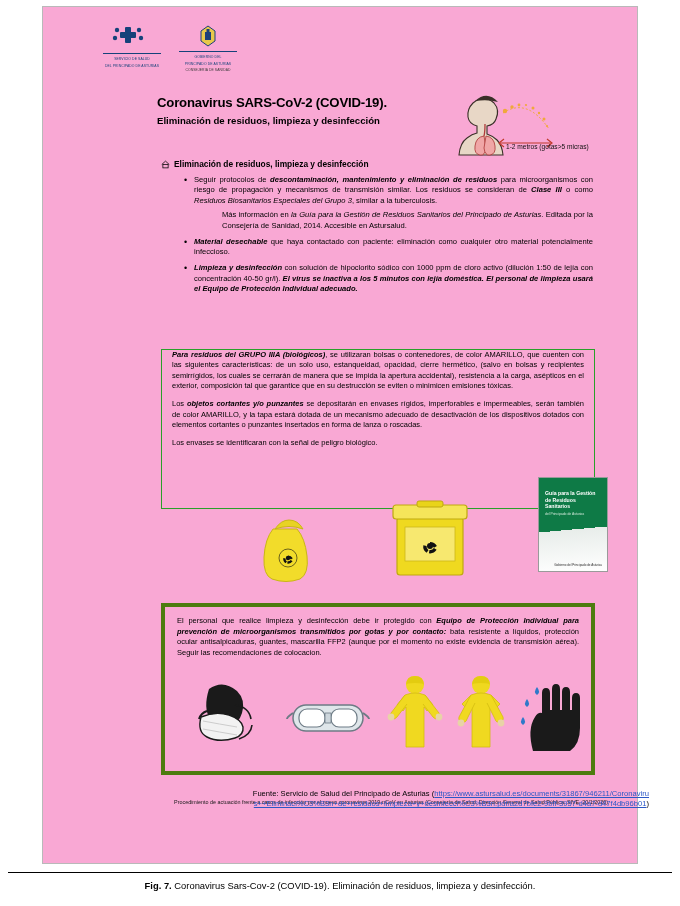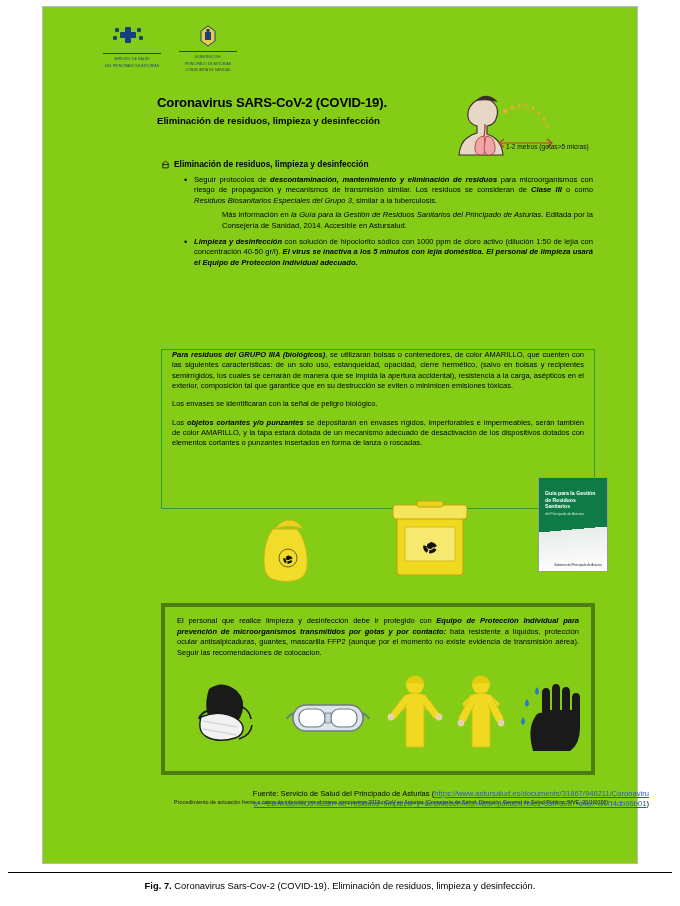--- a/index.html
+++ b/index.html
@@ -20,21 +20,21 @@
     height: 906px;
     background: #ffffff;
   }
   .poster {
     position: absolute;
     left: 42px;
     top: 6px;
     width: 596px;
     height: 858px;
     border: 1px solid #b9b9b9;
-    background: #84cc16;
+    background: #f9a8d4;
     box-sizing: border-box;
   }
   
   .logos {
     position: absolute;
     left: 60px;
     top: 18px;
     display: flex;
     align-items: flex-start;
     gap: 18px;
@@ -343,28 +343,31 @@
       </svg>
       <span>Eliminación de residuos, limpieza y desinfección</span>
     </div>
 
     <div class="bullets">
       <div class="bullet">
         <span>Seguir protocolos de <b>descontaminación, mantenimiento y eliminación de residuos</b> para microorganismos con riesgo de propagación y mecanismos de transmisión similar. Los residuos se consideran de <b>Clase III</b> o como <i>Residuos Biosanitarios Especiales del Grupo 3</i>, similar a la tuberculosis.</span>
         <div class="sub">Más información en <i>la Guía para la Gestión de Residuos Sanitarios del Principado de Asturias</i>. Editada por la Consejería de Sanidad, 2014. Accesible en Astursalud.</div>
       </div>
       <div class="bullet">
+        <span><b>Material desechable</b> que haya contactado con paciente: eliminación como cualquier otro material potencialmente infeccioso.</span>
+      </div>
+      <div class="bullet">
         <span><b>Limpieza y desinfección</b> con solución de hipoclorito sódico con 1000 ppm de cloro activo (dilución 1:50 de lejía con concentración 40-50 gr/l). <b>El virus se inactiva a los 5 minutos con lejía doméstica. El personal de limpieza usará el Equipo de Protección Individual adecuado.</b></span>
       </div>
     </div>
 
     <div class="green-box">
       <p><b>Para residuos del GRUPO IIIA (biológicos)</b>, se utilizaran bolsas o contenedores, de color AMARILLO, que cuenten con las siguientes características: de un solo uso, estanqueidad, opacidad, cierre hermético, (salvo en bolsas y recipientes semirrígidos, los cuales se cerrarán de manera que se impida la apertura accidental), resistencia a la carga, asépticos en el exterior, composición tal que garantice que en su destrucción se eviten o minimicen emisiones tóxicas.</p>
+      <p>Los <b>objetos cortantes y/o punzantes</b> se depositarán en envases rígidos, imperforables e impermeables, serán también de color AMARILLO, y la tapa estará dotada de un mecanismo adecuado de desactivación de los dispositivos dotados con elementos cortantes o punzantes insertados en forma de lanza o roscadas.</p>
       <p>Los envases se identificaran con la señal de peligro biológico.</p>
-      <p>Los <b>objetos cortantes y/o punzantes</b> se depositarán en envases rígidos, imperforables e impermeables, serán también de color AMARILLO, y la tapa estará dotada de un mecanismo adecuado de desactivación de los dispositivos dotados con elementos cortantes o punzantes insertados en forma de lanza o roscadas.</p>
     </div>
 
     <div class="waste-row">
 
       <svg class="bag" width="70" height="66" viewBox="0 0 70 66">
         <path d="M20 12 q-8 10 -9 28 q-1 18 8 22 q14 5 28 0 q9 -5 7 -23 q-2 -18 -10 -27 z" fill="#f2dc2a" stroke="#c9b616" stroke-width="1"></path>
         <path d="M22 12 q6 -9 14 -9 q9 0 14 9 q-14 -5 -28 0 z" fill="#e8d324" stroke="#c9b616" stroke-width="1"></path>
         <g transform="translate(26,32)">
           <circle cx="9" cy="9" r="9" fill="#f2dc2a" stroke="#111" stroke-width=".6"></circle>
           <g fill="#111">

